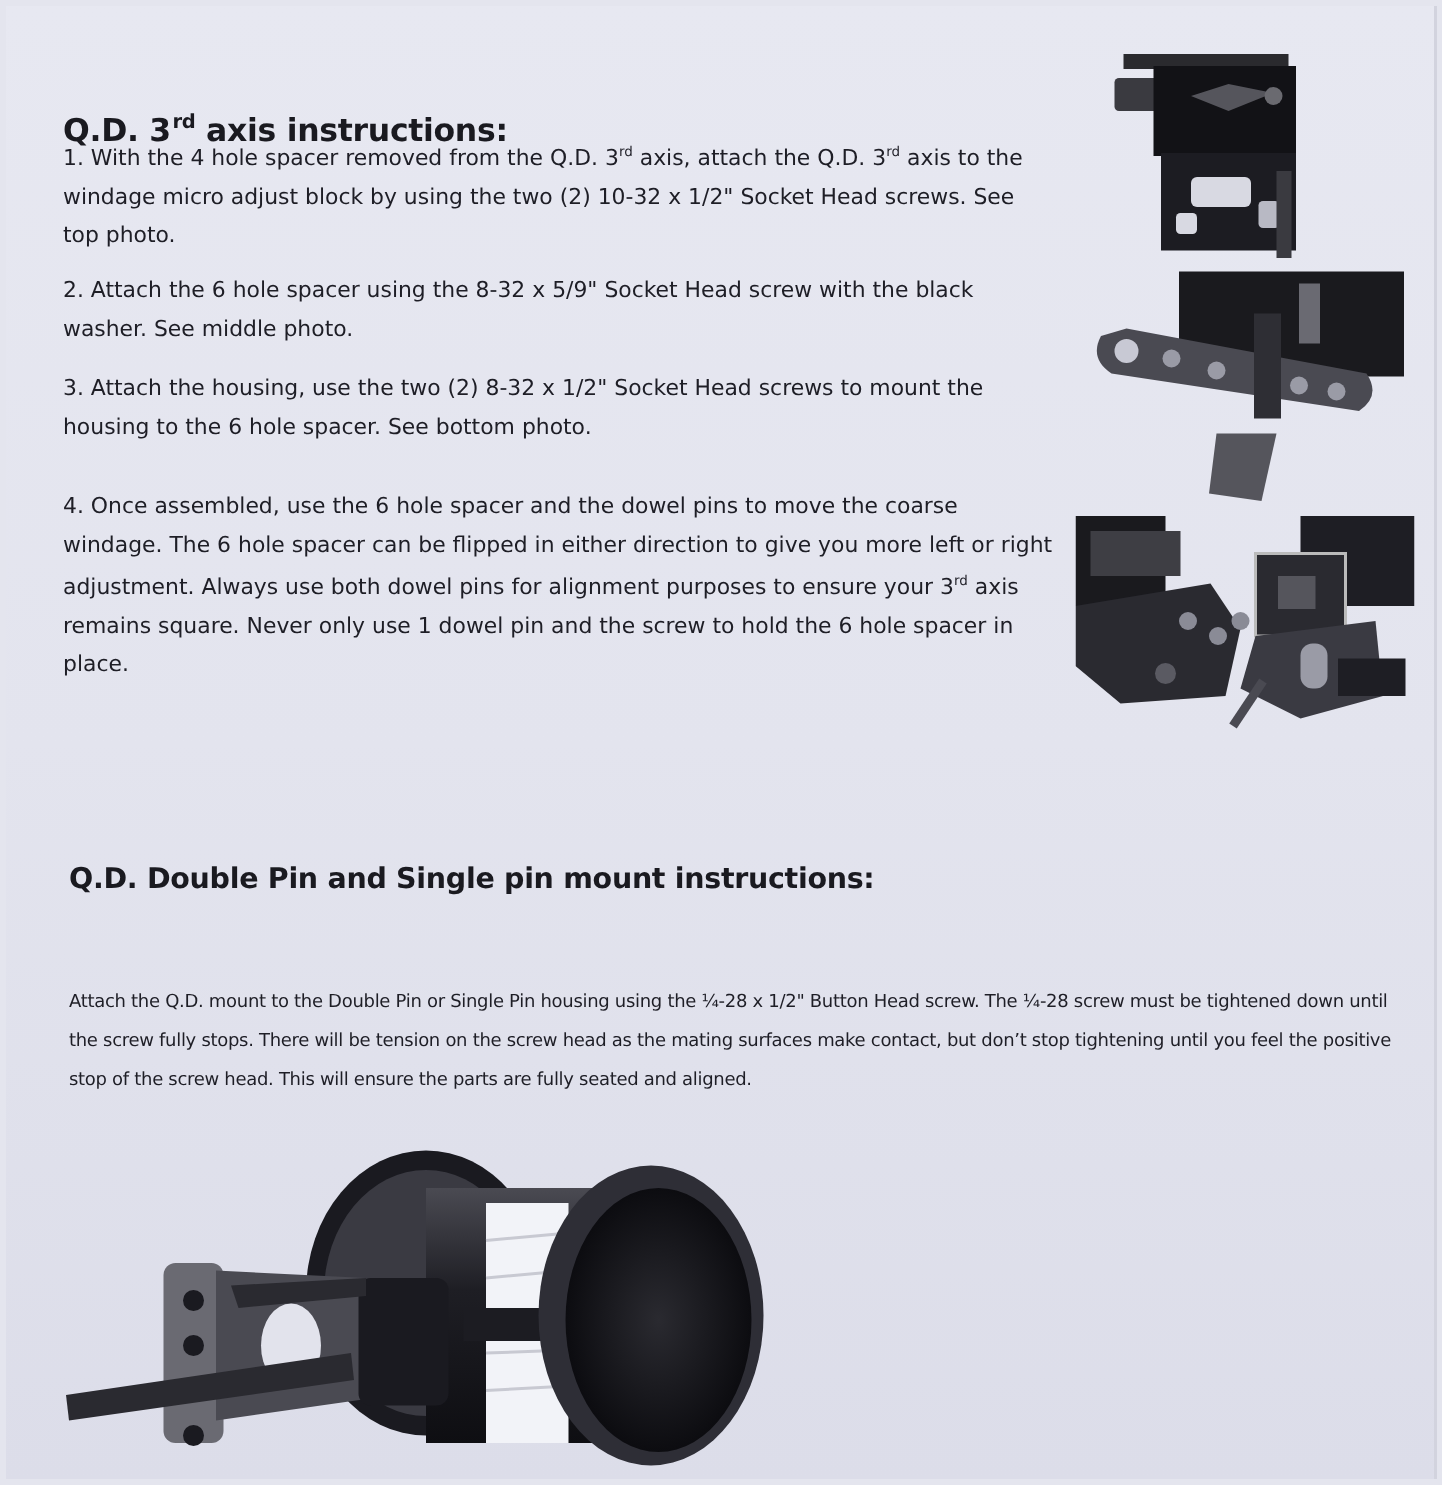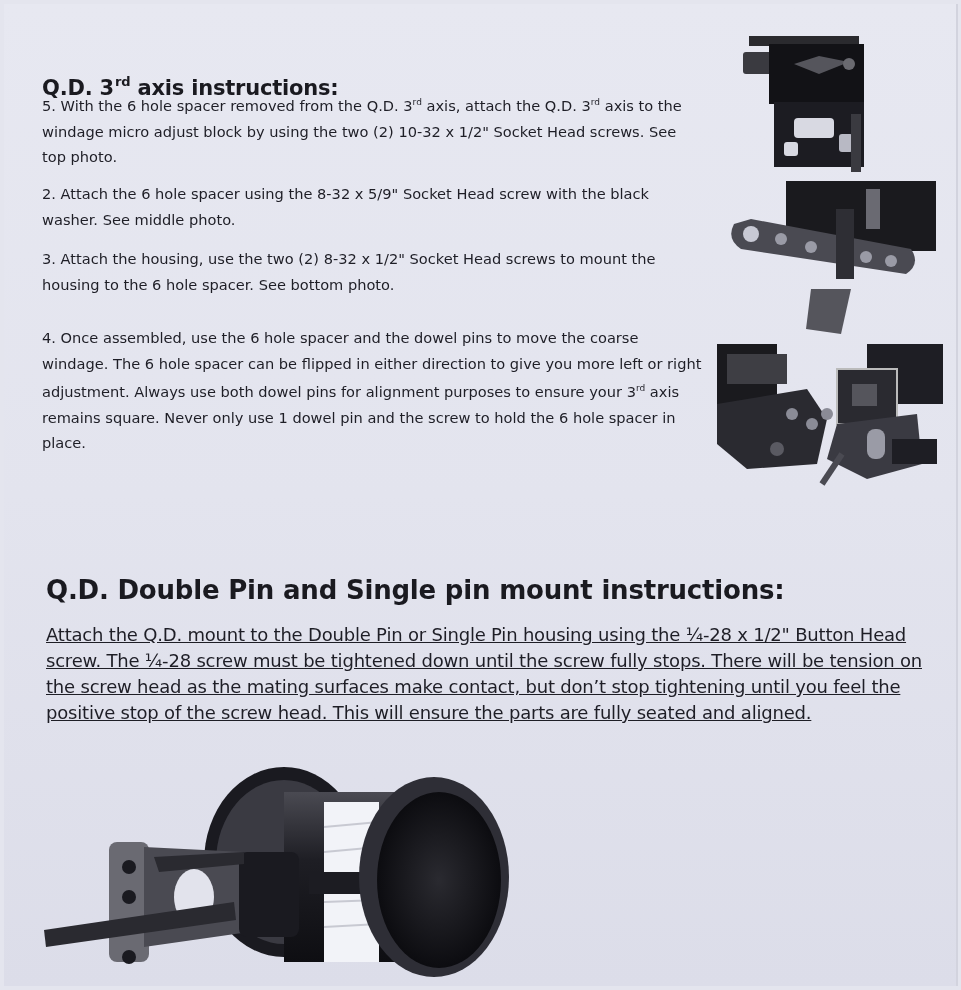--- a/index.html
+++ b/index.html
@@ -13,50 +13,50 @@
     .page {
       position: absolute; left: 4px; top: 4px; width: 952px; height: 982px;
       background: linear-gradient(180deg, #e7e8f1 0%, #e3e4ee 50%, #dcdde9 100%);
       border-right: 2px solid #d2d3de;
     }
     .title {
       position: absolute; font-weight: bold; color: #1a1a20;
       letter-spacing: -0.2px;
     }
     .title-1 { left: 38px; top: 38px; font-size: 21px; margin-top: 32px; }
-    .title-2 { left: 42px; top: 571px; font-size: 26px; }
+    .title-2 { left: 42px; top: 571px; font-size: 19px; }
     .title sup { font-size: 13px; vertical-align: 9px; margin-left: 1px; }
     .step {
       position: absolute; left: 38px; width: 660px;
       font-size: 14.6px; line-height: 25.5px; color: #1e1e26;
     }
     .step sup { font-size: 9px; vertical-align: 6px; }
     .s1 { top: 86px; }
     .s2 { top: 177px; }
     .s3 { top: 242px; }
     .s4 { top: 321px; }
     .para {
-      position: absolute; left: 42px; top: 618px; width: 900px;
-      font-size: 18px; line-height: 26px; color: #1e1e26; letter-spacing: -0.2px; text-decoration: underline;
+      position: absolute; left: 42px; top: 650px; width: 900px;
+      font-size: 12px; line-height: 26px; color: #1e1e26; letter-spacing: -0.2px;
     }
     .photo { position: absolute; }
     .photo svg { display: block; width: 100%; height: 100%; }
     .p-top { left: 735px; top: 30px; width: 135px; height: 140px; }
     .p-mid { left: 722px; top: 175px; width: 215px; height: 160px; }
     .p-bot { left: 713px; top: 340px; width: 226px; height: 145px; }
     .p-scope { left: 40px; top: 748px; width: 470px; height: 240px; }
   </style>
 </head>
 <body>
 
 <div class="page">
 
   <div class="title title-1"><span>Q.D. 3</span><sup>rd</sup><span> axis instructions:</span></div>
 
-  <div class="step s1"><span>5. With the 6 hole spacer removed from the Q.D. 3</span><sup>rd</sup><span> axis, attach the Q.D. 3</span><sup>rd</sup><span> axis to the windage micro adjust block by using the two (2) 10-32 x 1/2" Socket Head screws. See top photo.</span></div>
+  <div class="step s1"><span>1. With the 4 hole spacer removed from the Q.D. 3</span><sup>rd</sup><span> axis, attach the Q.D. 3</span><sup>rd</sup><span> axis to the windage micro adjust block by using the two (2) 10-32 x 1/2" Socket Head screws. See top photo.</span></div>
 
   <div class="step s2">2. Attach the 6 hole spacer using the 8-32 x 5/9" Socket Head screw with the black washer.  See middle photo.</div>
 
   <div class="step s3">3. Attach the housing, use the two (2) 8-32 x 1/2" Socket Head screws to mount the housing to the 6 hole spacer. See bottom photo.</div>
 
   <div class="step s4"><span>4. Once assembled, use the 6 hole spacer and the dowel pins to move the coarse windage. The 6 hole spacer can be flipped in either direction to give you more left or right adjustment. Always use both dowel pins for alignment purposes to ensure your 3</span><sup>rd</sup><span> axis remains square. Never only use 1 dowel pin and the screw to hold the 6 hole spacer in place.</span></div>
 
   <div class="photo p-top">
     <svg viewBox="0 0 135 140">
       <rect x="10" y="2" width="110" height="10" fill="#2a2a2e"></rect>

